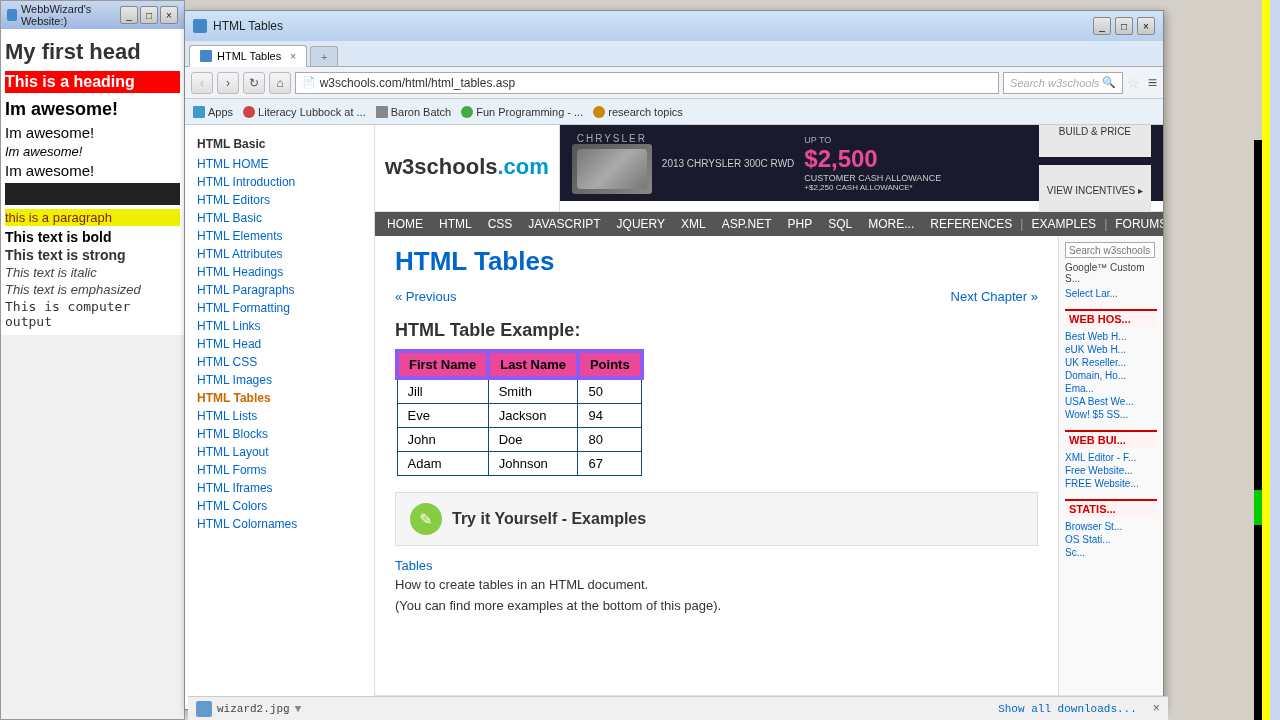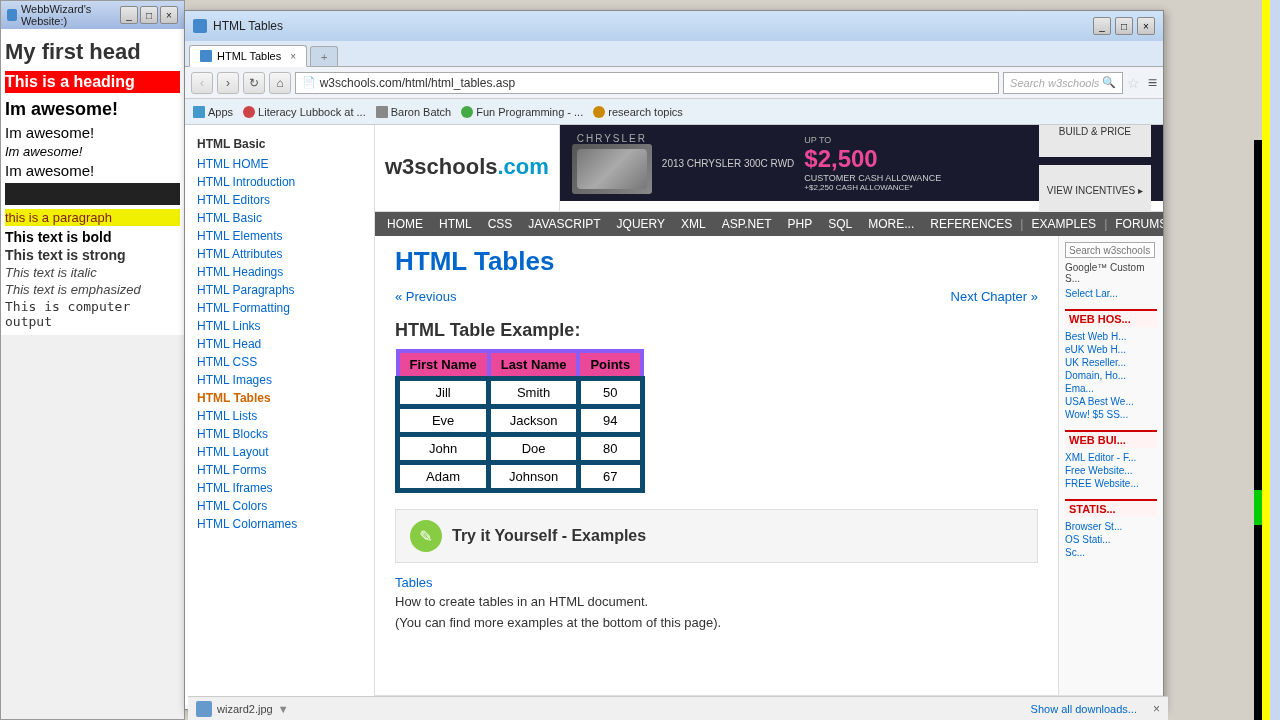--- a/index.html
+++ b/index.html
@@ -193,21 +193,21 @@
     .page-title { font-size: 26px; color: #333; margin-bottom: 12px; }
     .page-title span { color: #0066cc; }
 
     .nav-links { display: flex; justify-content: space-between; margin-bottom: 16px; }
     .nav-link { color: #0066cc; font-size: 13px; cursor: pointer; }
 
     .section-title { font-size: 18px; color: #333; margin: 12px 0 8px; }
 
     .html-table { border-collapse: collapse; margin-bottom: 16px; font-size: 13px; }
     .html-table th { background: #ec4899; border: 4px solid #8b5cf6; padding: 4px 10px; font-weight: bold; text-align: left; }
-    .html-table td { border: 5px solid #0c4a6e; padding: 4px 10px; text-align: center; }
+    .html-table td { border: 1px solid #0c4a6e; padding: 4px 10px; }
 
     .try-it-box {
       background: #f5f5f5;
       border: 1px solid #ddd;
       padding: 10px 14px;
       margin: 12px 0;
       display: flex;
       align-items: center;
       gap: 10px;
     }
@@ -246,20 +246,21 @@
       width: 980px;
       height: 24px;
       background: #f0f0f0;
       border-top: 1px solid #ccc;
       display: flex;
       align-items: center;
       padding: 0 8px;
       font-size: 11px;
       color: #444;
       gap: 8px;
+      font-family: Liberation Mono, monospace;
     }
     .download-file { display: flex; align-items: center; gap: 5px; }
     .file-icon { width: 16px; height: 16px; background: #6699cc; border-radius: 2px; display: inline-block; }
     .show-downloads { color: #0066cc; cursor: pointer; font-size: 11px; margin-left: auto; }
     .close-download { font-size: 12px; color: #666; cursor: pointer; margin-left: 8px; }
 
     
     .ad-banner {
       background: #1a1a2e;
       height: 68px;

